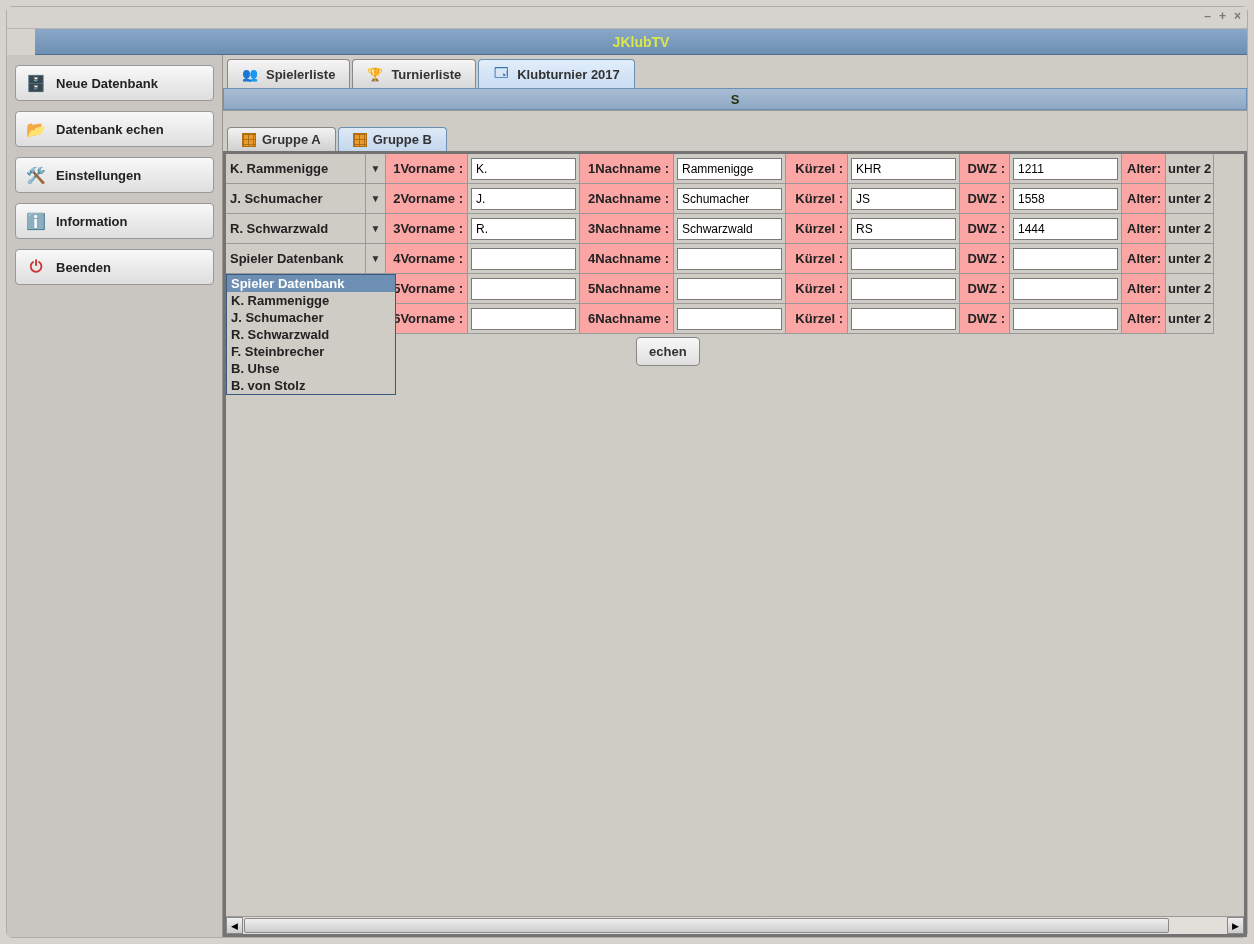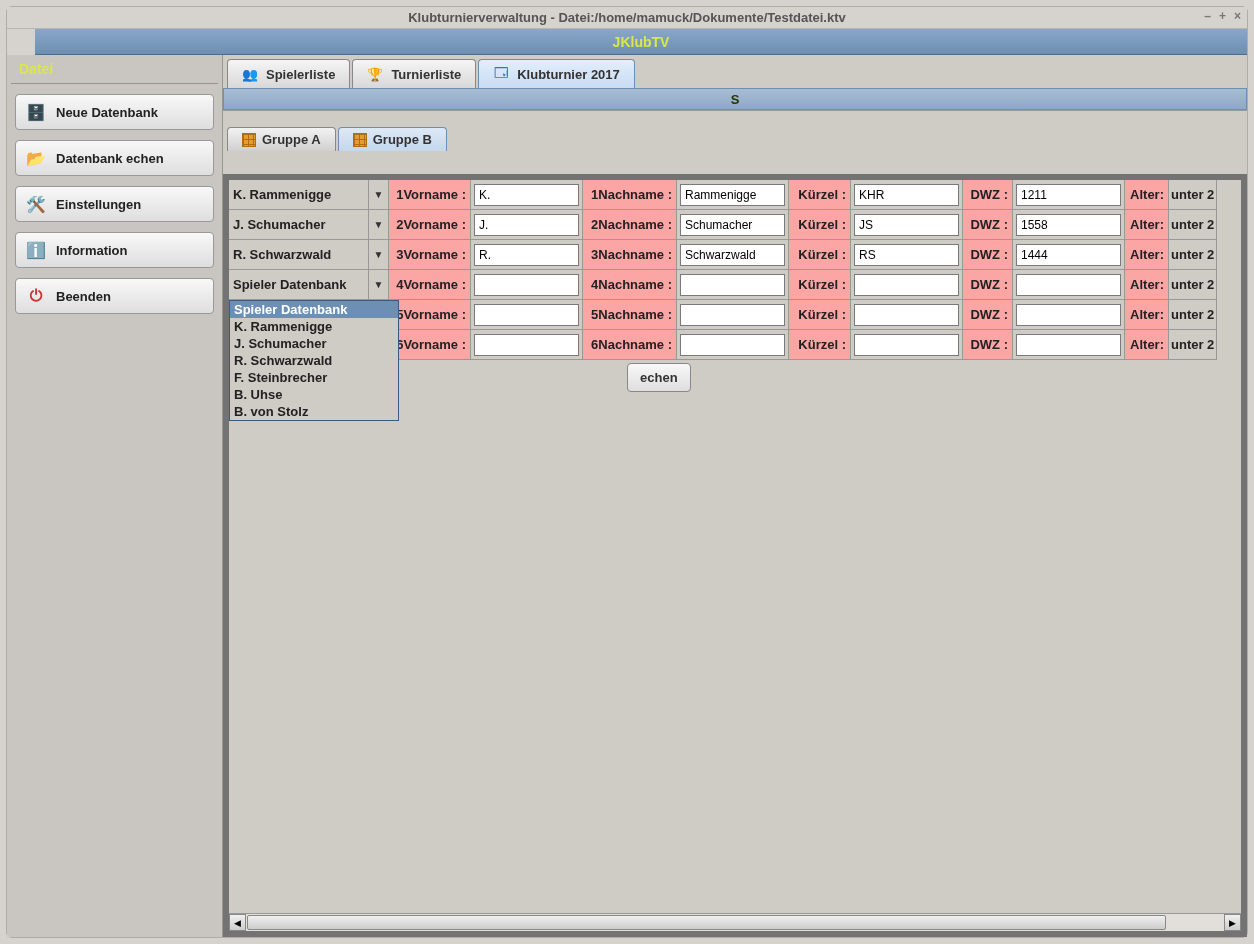--- a/index.html
+++ b/index.html
@@ -73,22 +73,22 @@
     border: 1px solid #888; border-bottom: none; border-radius: 4px 4px 0 0;
     background: linear-gradient(#f2f2f2,#d0d0d0);
     padding: 4px 14px; display: flex; align-items: center; gap: 6px;
     font-weight: bold; color: #333; cursor: pointer;
   }
   .stab-active { background: linear-gradient(#dee9f6,#c3d7ed); border-color:#6d8fb3;text-align:right; }
   .gridico { width:14px;height:14px;background:#e69c2e;border:1px solid #b06e10;display:inline-block;
     background-image:linear-gradient(#b06e10 1px,transparent 1px),linear-gradient(90deg,#b06e10 1px,transparent 1px);
     background-size:5px 5px;}
   .formarea {
-    border: 6px solid #737373; background:#cfcbc5; flex:1;
-    overflow:hidden; position:relative;margin-top:23px;
+    border: 3px solid #737373; background:#cfcbc5; flex:1;
+    overflow:hidden; position:relative;
   }
   .formrows { display:flex; flex-direction:column; }
   .row { display:flex; height:30px; }
   .cell { border-right:1px solid #999; border-bottom:1px solid #999; display:flex; align-items:center; padding:0 4px; background:#cfcbc5; font-weight:bold; color:#222; }
   .combo { width:160px; justify-content:space-between; background:#cfcbc5; cursor:pointer; }
   .caret { font-size:10px; color:#333; padding-left:4px; border-left:1px solid #999; height:100%; display:flex; align-items:center; width:16px; justify-content:center; }
   .lbl { background:#fca5a5; }
   .inp {
     background:#fff; border:1px solid #7a7a7a; height:22px; padding:0 4px;
     font-family:inherit; font-size:12px; width:100%;
@@ -103,50 +103,48 @@
   .w-din{width:112px;padding:3px;}
   .w-albl{width:44px;justify-content:flex-end;}
   .w-ain{width:48px;padding:3px 2px;text-align:right;}
   .dropdown {
     position:absolute; left:0; top:120px; width:170px;
     background:#cfcbc5; border:1px solid #3a5a84; z-index:10;
   }
   .dropdown div { padding:1px 4px; font-weight:bold; color:#222; cursor:pointer; }
   .dropdown div.sel { background:#6d8fb3; color:#fff; }
   .posbtn {
-    position:absolute; left:398px; top:183px;
+    position:absolute; left:410px; top:183px;
     background: linear-gradient(#f8f8f8,#dedede);
     border: 1px solid #888; border-radius: 4px;
     padding: 6px 12px; font-weight:bold; color:#333; cursor:pointer;
   }
   .hscroll {
     position:absolute; left:0; right:0; bottom:0; height:18px;
     background:#d4d0cc; border-top:1px solid #999;
     display:flex; align-items:center;
   }
   .hscroll .sbtn{width:17px;height:17px;background:linear-gradient(#f0f0f0,#ccc);border:1px solid #888;display:flex;align-items:center;justify-content:center;font-size:9px;cursor:pointer;}
   .hscroll .track{flex:1;height:17px;background:#e2ded9;position:relative;}
   .hscroll .thumb{position:absolute;left:0;top:0;height:15px;width:94%;margin:1px;background:linear-gradient(#f0f0f0,#ccc);border:1px solid #888;border-radius:2px;}
 </style>
 </head>
 <body>
 
 <div class="window">
   <div class="titlebar">
-    <span>Klubturnierverwaltung - Datei:/home/mamuck/Dokumente/Testdatei.ktv</span>
     <div class="controls">
       <span>–</span>
       <span>+</span>
       <span>×</span>
     </div>
   </div>
   <div class="apptitle">JKlubTV</div>
   <div class="body">
     <div class="sidebar">
-      <div class="sidehead">Datei</div>
       <div class="sidebtns">
         <div class="btn">
           <span class="ico">🗄️</span>
           <span>Neue Datenbank</span>
         </div>
         <div class="btn">
           <span class="ico">📂</span>
           <span>Datenbank echen</span>
         </div>
         <div class="btn">

